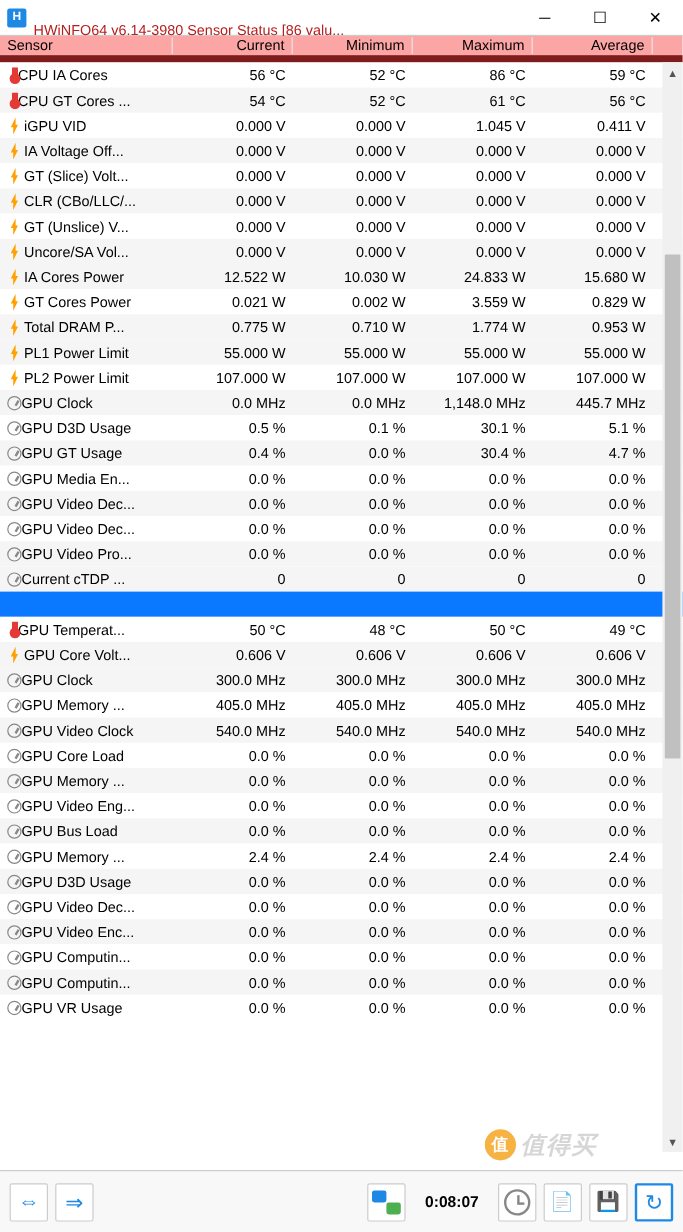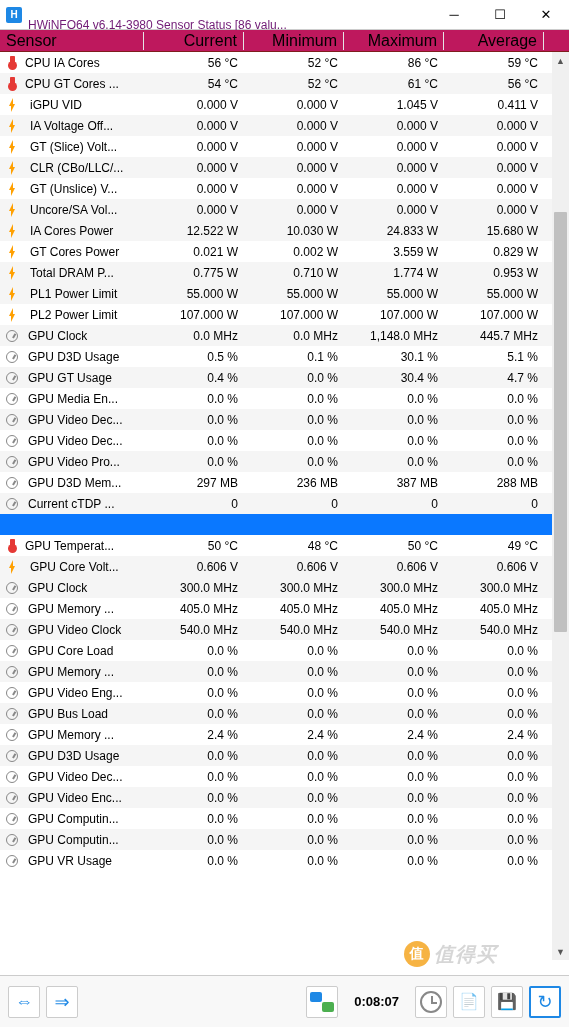--- a/index.html
+++ b/index.html
@@ -1,35 +1,35 @@
 <!DOCTYPE html>
 <html><head>
 <meta charset="utf-8">
 <style>
   * { box-sizing: border-box; margin: 0; padding: 0; }
   body { font-family: "Segoe UI", Tahoma, sans-serif; font-size: 12px; background: #fff; width: 569px; height: 1027px; overflow: hidden; position: relative; }
   .titlebar { height: 30px; background: #fff; display: flex; align-items: center; border-bottom: 1px solid #ccc; }
   .titlebar .app-icon { width: 16px; height: 16px; margin: 0 6px; background: #1e88e5; display: inline-flex; align-items: center; justify-content: center; color: #fff; font-size: 10px; font-weight: bold; border-radius: 2px; }
-  .titlebar .title { flex: 1; font-size: 12px; color: #701a75; white-space: nowrap; overflow: hidden; text-overflow: ellipsis; margin-top: 20px; }
+  .titlebar .title { flex: 1; font-size: 12px; color: #b91c1c; white-space: nowrap; overflow: hidden; text-overflow: ellipsis; margin-top: 20px; }
   .win-btns { display: flex; }
   .win-btn { width: 46px; height: 30px; display: flex; align-items: center; justify-content: center; font-size: 13px; font-family: Arial; color: #000; }
   .table-wrap { position: relative; height: 930px; overflow: hidden; }
-  .thead { display: flex; background: #be185d; border-bottom: 1px solid #7f1d1d; height: 22px; align-items: center; font-size: 16px; color: #000; }
+  .thead { display: flex; background: #fca5a5; border-bottom: 6px solid #7f1d1d; height: 22px; align-items: center; font-size: 12px; color: #000; }
   .th { padding: 0 6px; border-right: 1px solid #e5e5e5; }
   .th.sensor { width: 144px; text-align: left; }
   .th.num { width: 100px; text-align: right; }
   .tbody { }
   .row { display: flex; height: 21px; align-items: center; font-size: 12px; }
   .row.even { background: #f5f5f5; }
   .row.odd { background: #fff; }
   .row.blue { background: #0a78ff; }
   .row.section { background: #e8e8e8; font-style: italic; font-weight: bold; }
   .row.hl { outline: 2px solid #e53935; outline-offset: -1px; }
   .cell { padding: 0 6px; white-space: nowrap; overflow: hidden; text-overflow: ellipsis; }
-  .cell.sensor { width: 144px; display: flex; align-items: center; gap: 10px; }
+  .cell.sensor { width: 144px; display: flex; align-items: center; gap: 0; }
   .cell.num { width: 100px; text-align: right; }
   .ic { width: 14px; height: 14px; display: inline-block; flex-shrink: 0; }
   .ic-therm { background: linear-gradient(to bottom, #e53935 30%, #e53935 100%); border-radius: 2px 2px 7px 7px; width: 5px; height: 13px; margin-left: 4px; position: relative; }
   .ic-therm::after { content: ''; position: absolute; bottom: -1px; left: -2px; width: 9px; height: 9px; background: #e53935; border-radius: 50%; }
   .ic-bolt { position: relative; }
   .ic-bolt::before { content: ''; position: absolute; left: 3px; top: 0; border-left: 4px solid transparent; border-right: 0 solid transparent; border-bottom: 8px solid #ffa000; }
   .ic-bolt::after { content: ''; position: absolute; left: 5px; top: 6px; border-left: 0 solid transparent; border-right: 4px solid transparent; border-top: 8px solid #ffa000; }
   .ic-gauge { width: 12px; height: 12px; border: 1.5px solid #888; border-radius: 50%; position: relative; }
   .ic-gauge::after { content: ''; position: absolute; left: 5px; top: 2px; width: 1.5px; height: 5px; background: #888; transform-origin: bottom; transform: rotate(30deg); }
   .ic-chip { width: 12px; height: 12px; background: #555; border-radius: 1px; box-shadow: -2px 0 0 -1px #888, 2px 0 0 -1px #888; }
@@ -268,30 +268,20 @@
       <div class="row even">
         <div class="cell sensor">
           <span class="ic ic-gauge"></span>
           <span>GPU Video Pro...</span>
         </div>
         <div class="cell num">0.0 %</div>
         <div class="cell num">0.0 %</div>
         <div class="cell num">0.0 %</div>
         <div class="cell num">0.0 %</div>
       </div>
-      <div class="row odd">
-        <div class="cell sensor">
-          <span class="ic ic-gauge"></span>
-          <span>GPU D3D Mem...</span>
-        </div>
-        <div class="cell num">297 MB</div>
-        <div class="cell num">236 MB</div>
-        <div class="cell num">387 MB</div>
-        <div class="cell num">288 MB</div>
-      </div>
       <div class="row even">
         <div class="cell sensor">
           <span class="ic ic-gauge"></span>
           <span>Current cTDP ...</span>
         </div>
         <div class="cell num">0</div>
         <div class="cell num">0</div>
         <div class="cell num">0</div>
         <div class="cell num">0</div>
       </div>

